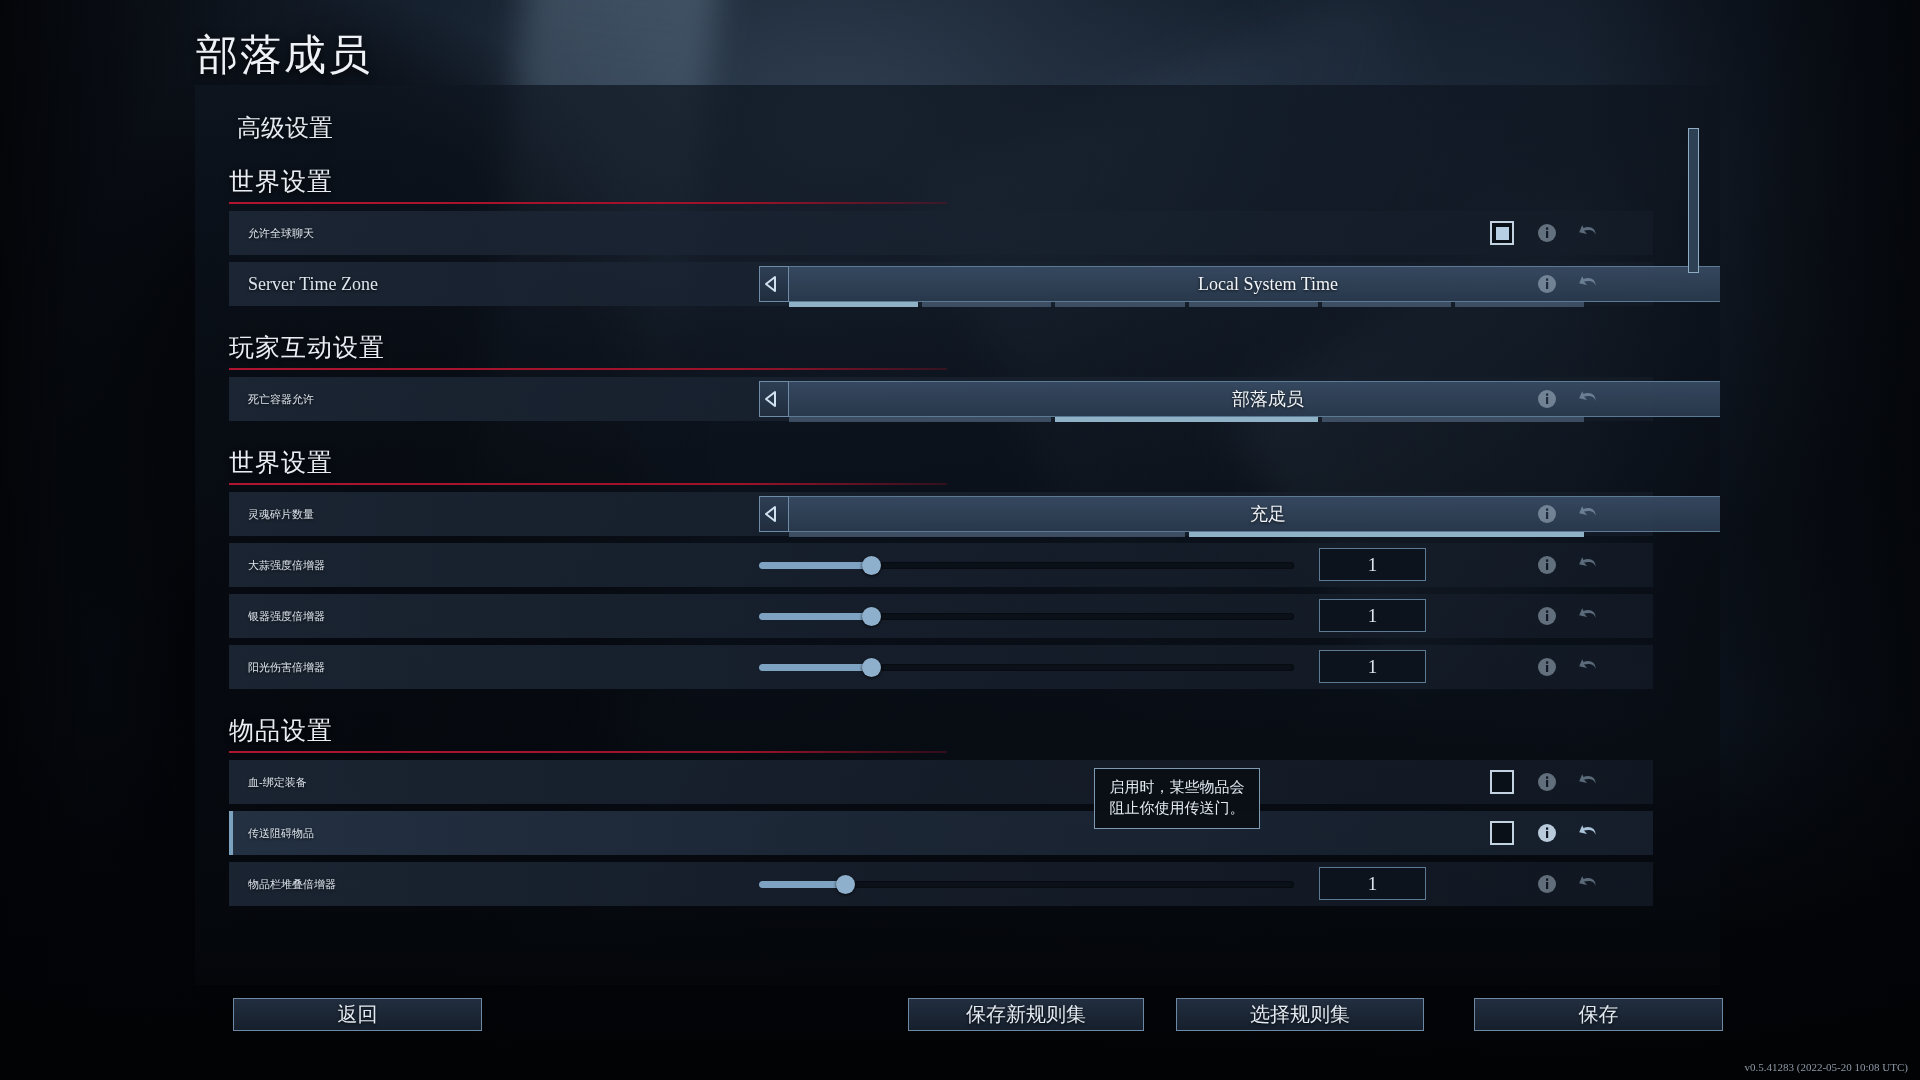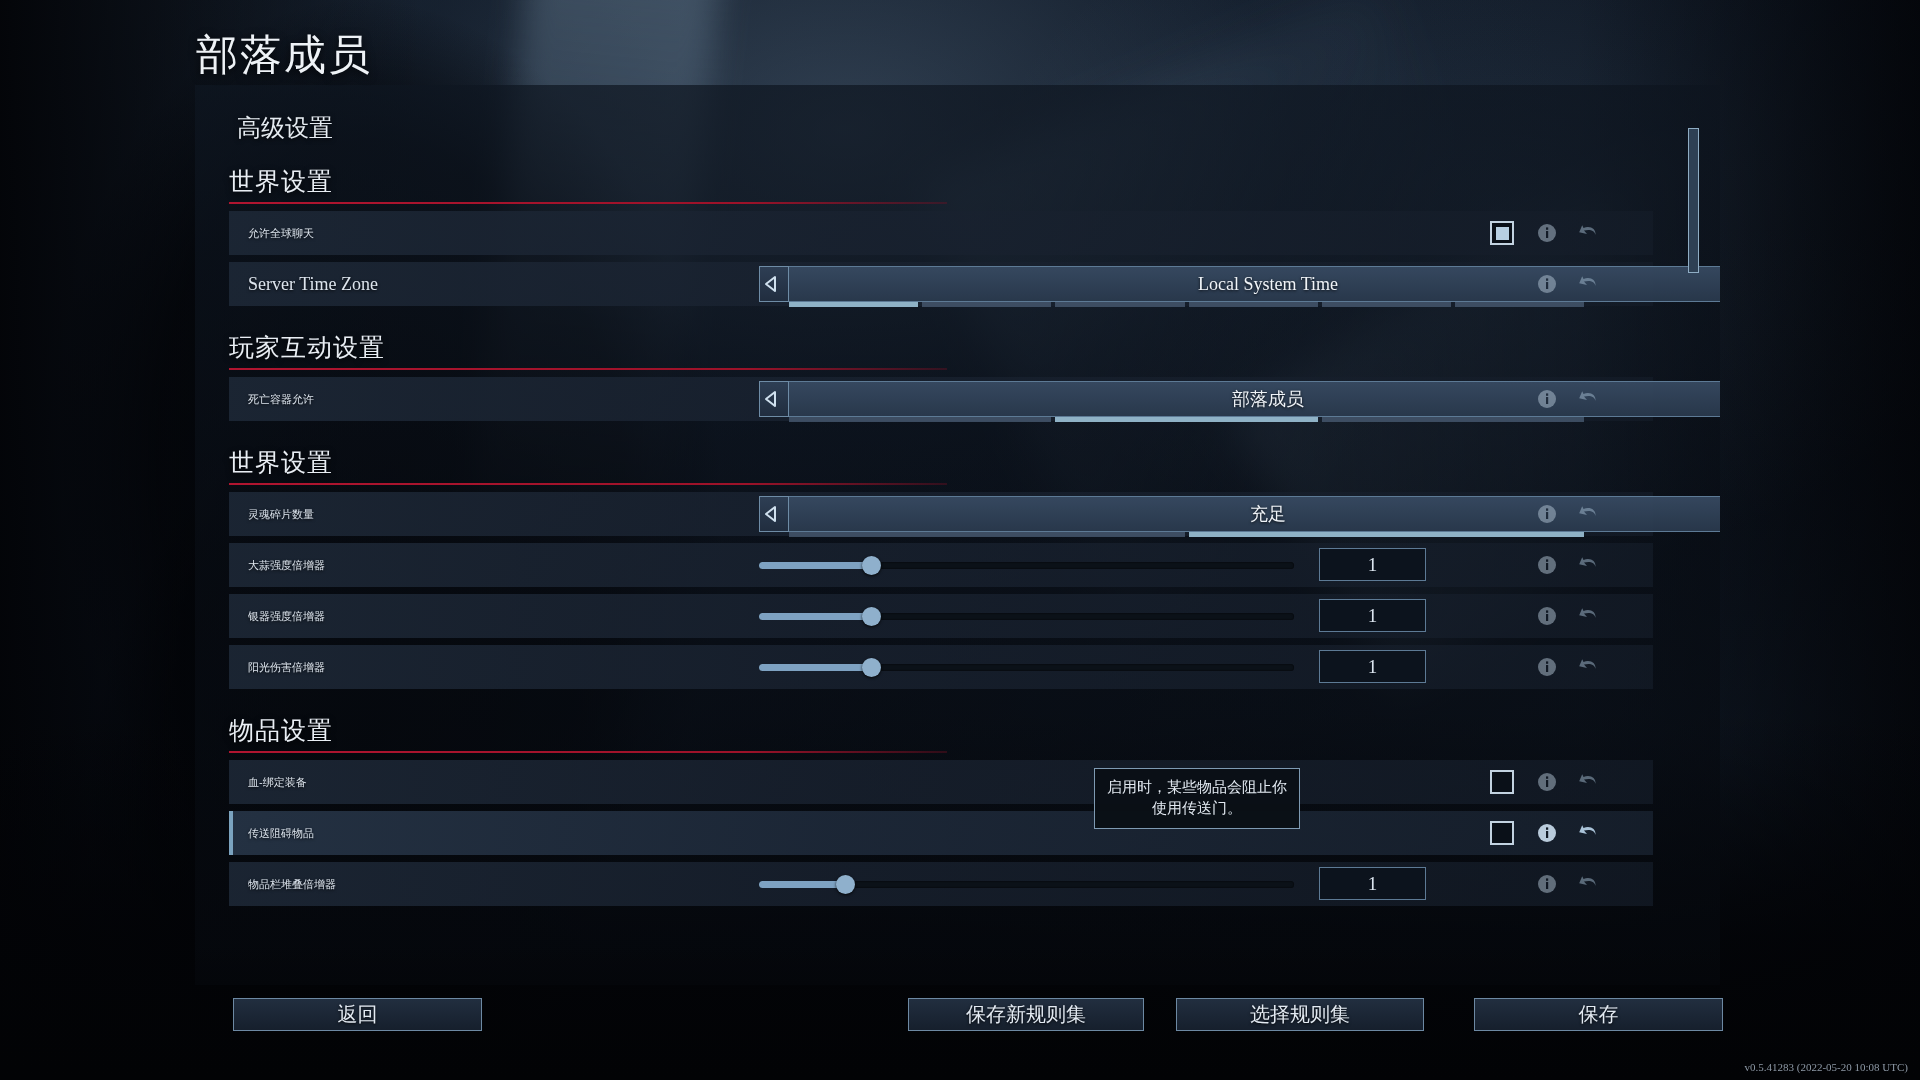--- a/index.html
+++ b/index.html
@@ -175,21 +175,21 @@
   .checkbox.checked .mark { display:block; }
 
   
   .icon-btn { position:absolute; top:10px; width:24px; height:24px; cursor:pointer; }
   .info-ic { left:1306px; }
   .reset-ic { left:1347px; }
   .dim { opacity:0.48; }
 
   
   #tooltip {
-    position:absolute; left:1094px; top:768px; width:206px; z-index:9;
+    position:absolute; left:1094px; top:768px; width:166px; z-index:9;
     border:1px solid #7e9ab2; background:rgba(10,15,22,0.97);
     padding:7px 8px 9px 8px; text-align:center;
     font-size:15px; line-height:1.42; color:#e3eaf2;
   }
 
   
   #scrollbar {
     position:absolute; left:1688px; top:128px; width:11px; height:680px; z-index:7;
   }
   #scrollthumb {

